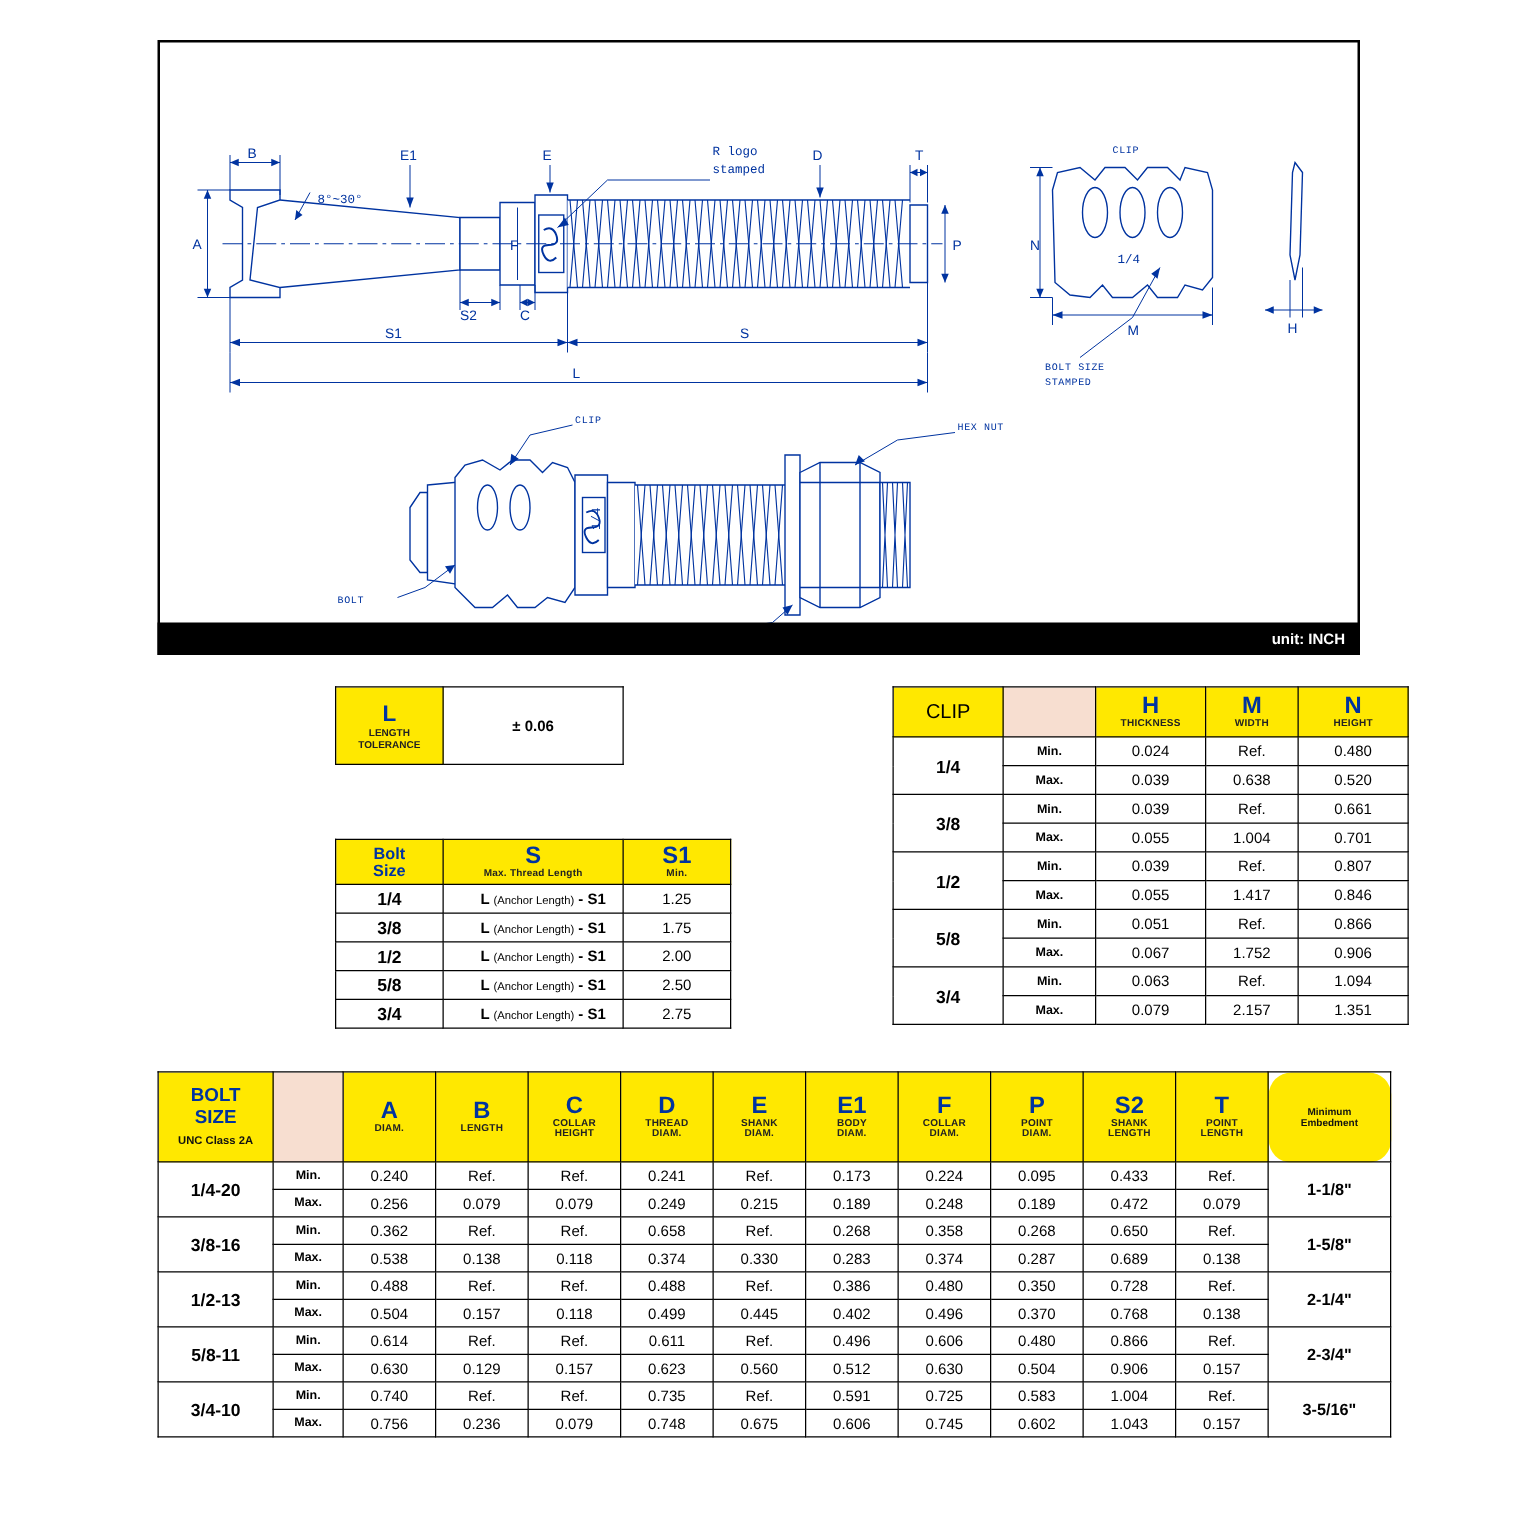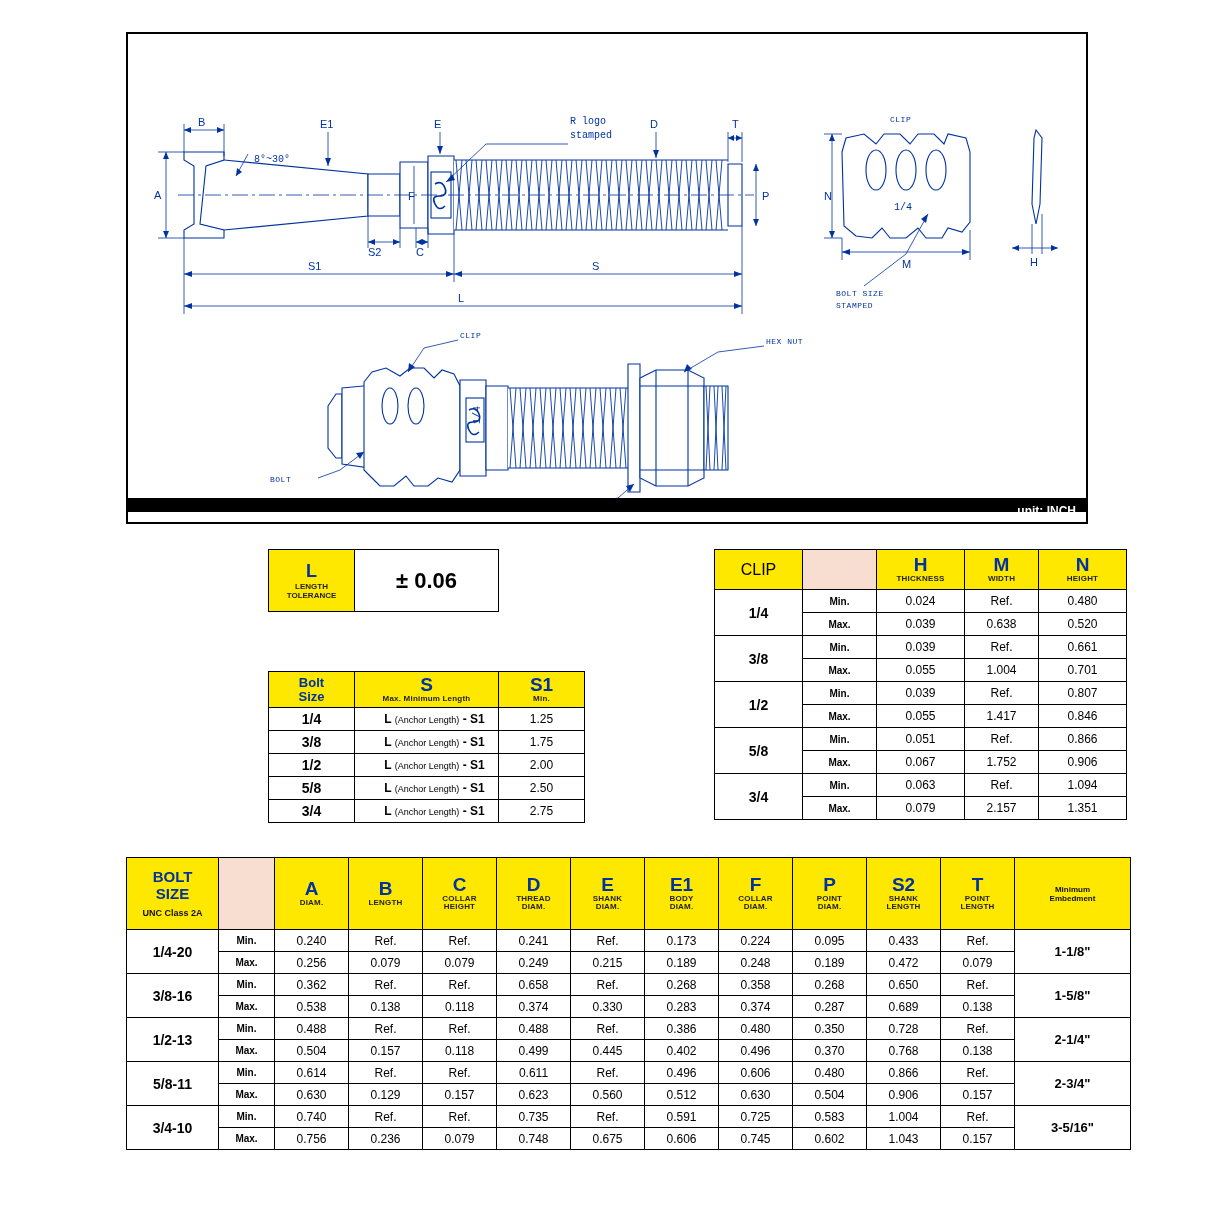--- a/index.html
+++ b/index.html
@@ -18,21 +18,21 @@
     position: absolute;
     left: 126px; top: 32px;
     width: 962px; height: 492px;
     border: 2px solid #000;
     background: #fff;
     overflow: hidden;
   }
   .unit-bar {
     position: absolute;
     left: 126px; top: 498px;
-    width: 962px; height: 14px;
+    width: 962px; height: 26px;
     background: #000;
     color: #fff;
     font-size: 12px;
     font-weight: bold;
     text-align: right;
     line-height: 26px;
     padding-right: 12px;
   }
   .svg-holder { position: absolute; left: 0; top: 0; }
 
@@ -63,21 +63,21 @@
     letter-spacing: .2px;
     line-height: 1.1;
   }
   .minmax { font-size: 10px; font-weight: bold; }
   .val { font-size: 12px; }
   .sz  { font-size: 14px; font-weight: bold; }
 
   
   #tol-table { position: absolute; left: 268px; top: 549px; }
   #tol-table td.l-cell { width: 86px; height: 62px; }
-  #tol-table td.tol-cell { width: 144px; font-size: 22px; font-weight: bold; margin-left: 48px; }
+  #tol-table td.tol-cell { width: 144px; font-size: 12px; font-weight: bold; margin-left: 48px; }
   .l-big { color: #0033a0; font-weight: bold; font-size: 18px; }
   .l-small { color: #222; font-weight: bold; font-size: 8px; line-height: 1.15; }
 
   
   #s-table { position: absolute; left: 268px; top: 671px; }
   #s-table td { height: 23px; }
   #s-table td.c1 { width: 86px; }
   #s-table td.c2 { width: 144px; }
   #s-table td.c3 { width: 86px; }
   .hdr-bolt-size { color: #0033a0; font-weight: bold; font-size: 13px; line-height:1.05; }
@@ -92,21 +92,21 @@
   #clip-table td.c-h    { width: 88px; }
   #clip-table td.c-m    { width: 74px; }
   #clip-table td.c-n    { width: 88px; }
 
   
   #main-table { position: absolute; left: 126px; top: 857px; }
   #main-table td { height: 22px; }
   #main-table td.m-size { width: 92px; }
   #main-table td.m-mm   { width: 56px; }
   #main-table td.m-col  { width: 74px; }
-  #main-table td.m-emb  { width: 116px; }
+  #main-table td.m-emb  { width: 98px; border-radius: 18px; }
   .emb-val { font-size: 13px; font-weight: bold; }
   .main-hdr-title { color: #0033a0; font-weight: bold; font-size: 15px; line-height: 1.15; }
   .main-hdr-title small { font-size: 9px; font-weight: bold; color: #111; text-align: center; }
   .minEmb { color:#111; font-weight:bold; font-size:8px; }
 
   .drw-txt { font-family: "Liberation Sans", sans-serif; font-size: 11px; fill: #0033a0; }
   .drw-txt-sm { font-family: "Liberation Mono", monospace; font-size: 8px; fill: #0033a0; letter-spacing: .5px; }
   .drw-txt-mono { font-family: "Liberation Mono", monospace; font-size: 10px; fill: #0033a0; }
 </style>
 </head>
@@ -358,21 +358,21 @@
 
   <table id="s-table">
     <tbody>
         <tr>
       <td class="yellow c1" style="height:36px">
         <div class="hdr-bolt-size">Bolt</div>
         <div class="hdr-bolt-size">Size</div>
       </td>
       <td class="yellow c2">
         <div class="hdr-letter">S</div>
-        <div class="hdr-sub">Max. Minimum Length</div>
+        <div class="hdr-sub">Max. Thread Length</div>
       </td>
       <td class="yellow c3">
         <div class="hdr-letter">S1</div>
         <div class="hdr-sub">Min.</div>
       </td>
     </tr>
     </tbody>
       <tbody id="s-body">
         <tr>
           <td class="white c1 sz">1/4</td>

